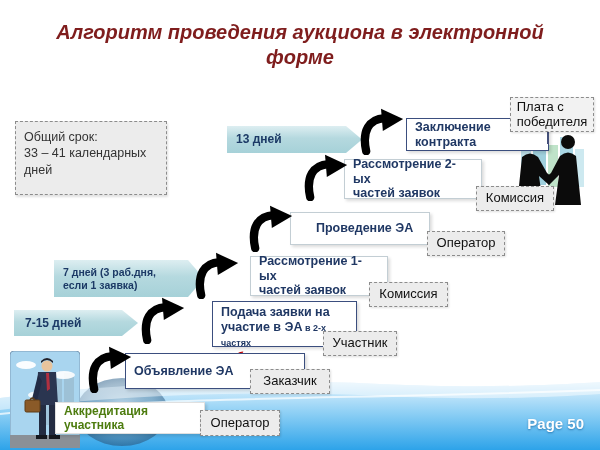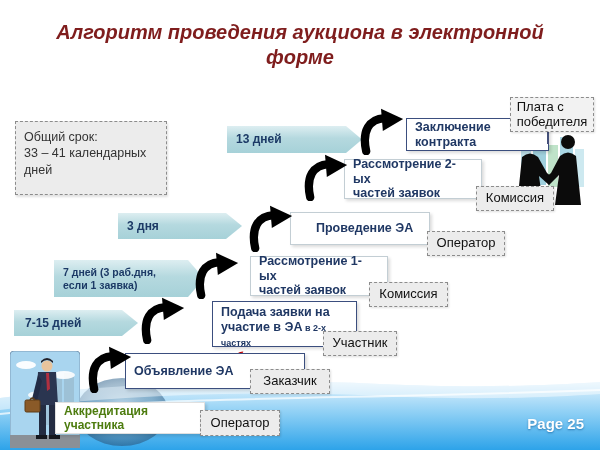--- a/index.html
+++ b/index.html
@@ -88,21 +88,20 @@
 <body>
 
 <div class="slide">
 
   <div class="title">Алгоритм проведения аукциона в электронной форме</div>
 
   <div class="note pre">Общий срок:
 33 – 41 календарных дней</div>
 
   <div class="dur p-d13">13 дней</div>
-  <div class="dur p-d3">3 дня</div>
   <div class="dur p-d7 pre">7 дней (3 раб.дня,
 если 1 заявка)</div>
   <div class="dur p-d715">7-15 дней</div>
 
   <div class="stepbox navy p-contract">Заключение контракта</div>
   <div class="stepbox p-review2 pre">Рассмотрение 2-ых
 частей заявок</div>
   <div class="stepbox p-conduct">Проведение ЭА</div>
   <div class="stepbox p-review1 pre">Рассмотрение 1-ых
 частей заявок</div>
@@ -211,15 +210,15 @@
         <stop offset="0.65" stop-color="#5b87a8" stop-opacity="0.55"></stop>
         <stop offset="1" stop-color="#2c5d86" stop-opacity="0.65"></stop>
       </radialGradient>
     </defs>
     <path d="M0,26 C120,10 260,6 380,12 C470,16 540,14 600,10 L600,78 L0,78 Z" fill="url(#bandg)"></path>
     <ellipse cx="122" cy="40" rx="46" ry="34" fill="url(#dropg)"></ellipse>
     <path d="M0,26 C120,10 260,6 380,12 C470,16 540,14 600,10 L600,22 C540,26 470,28 380,24 C260,18 120,22 0,38 Z" fill="rgba(255,255,255,.45)"></path>
     <path d="M0,42 C150,24 330,28 600,18" fill="none" stroke="rgba(255,255,255,.7)" stroke-width="2"></path>
   </svg>
 
-  <div class="page-label">Page 25</div>
+  <div class="page-label">Page 50</div>
 
 </div>
 
 </body></html>

